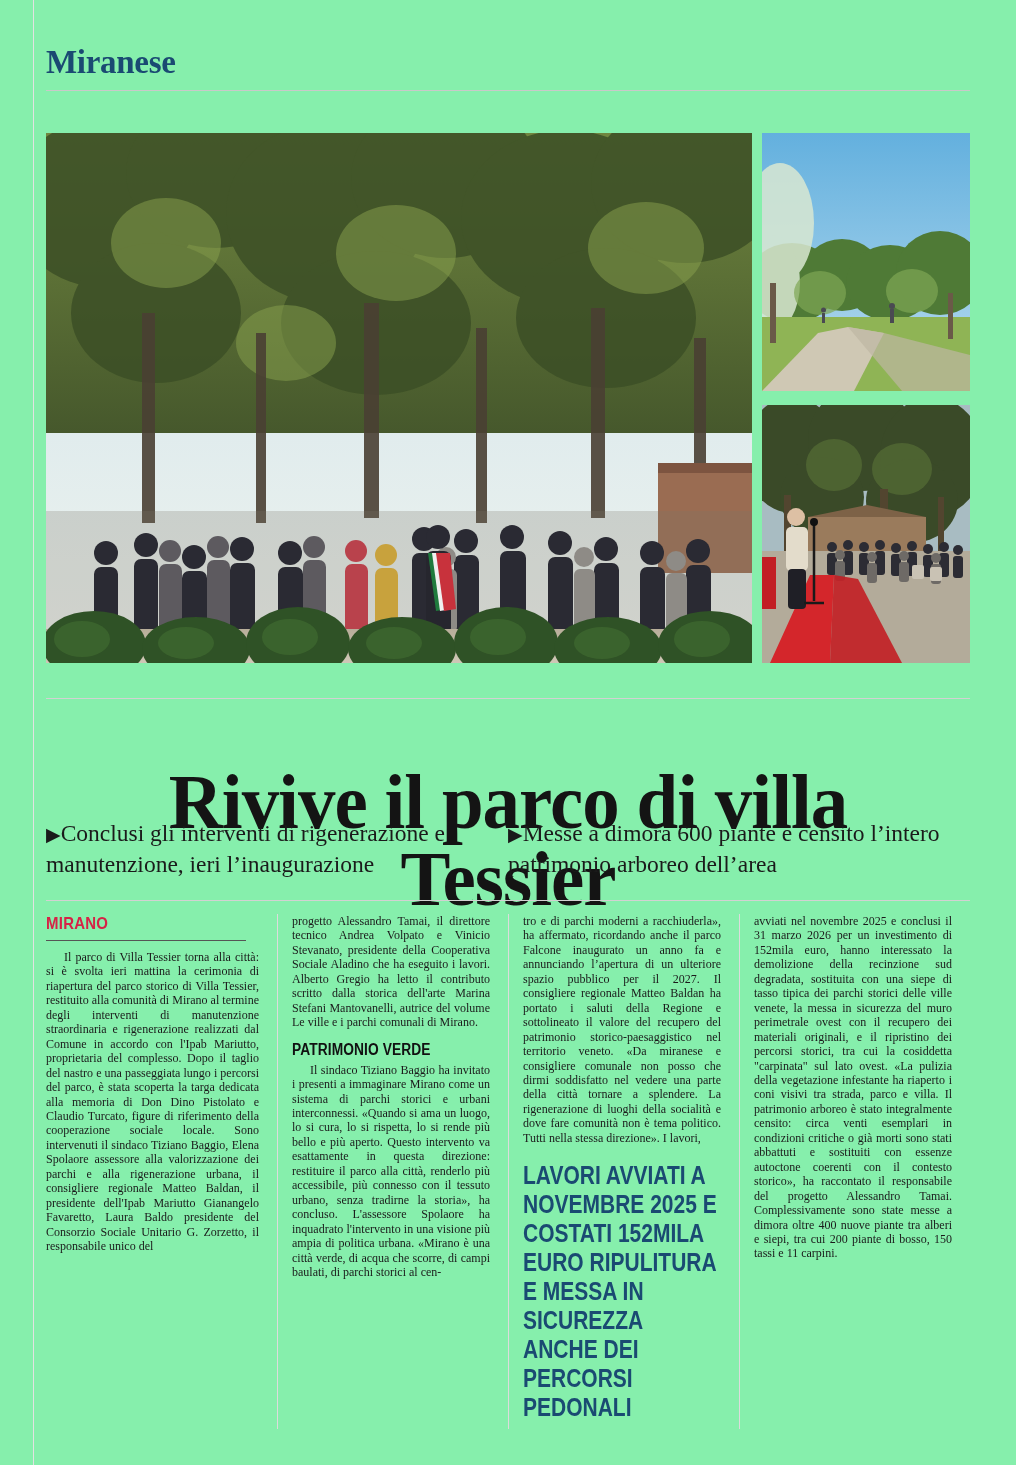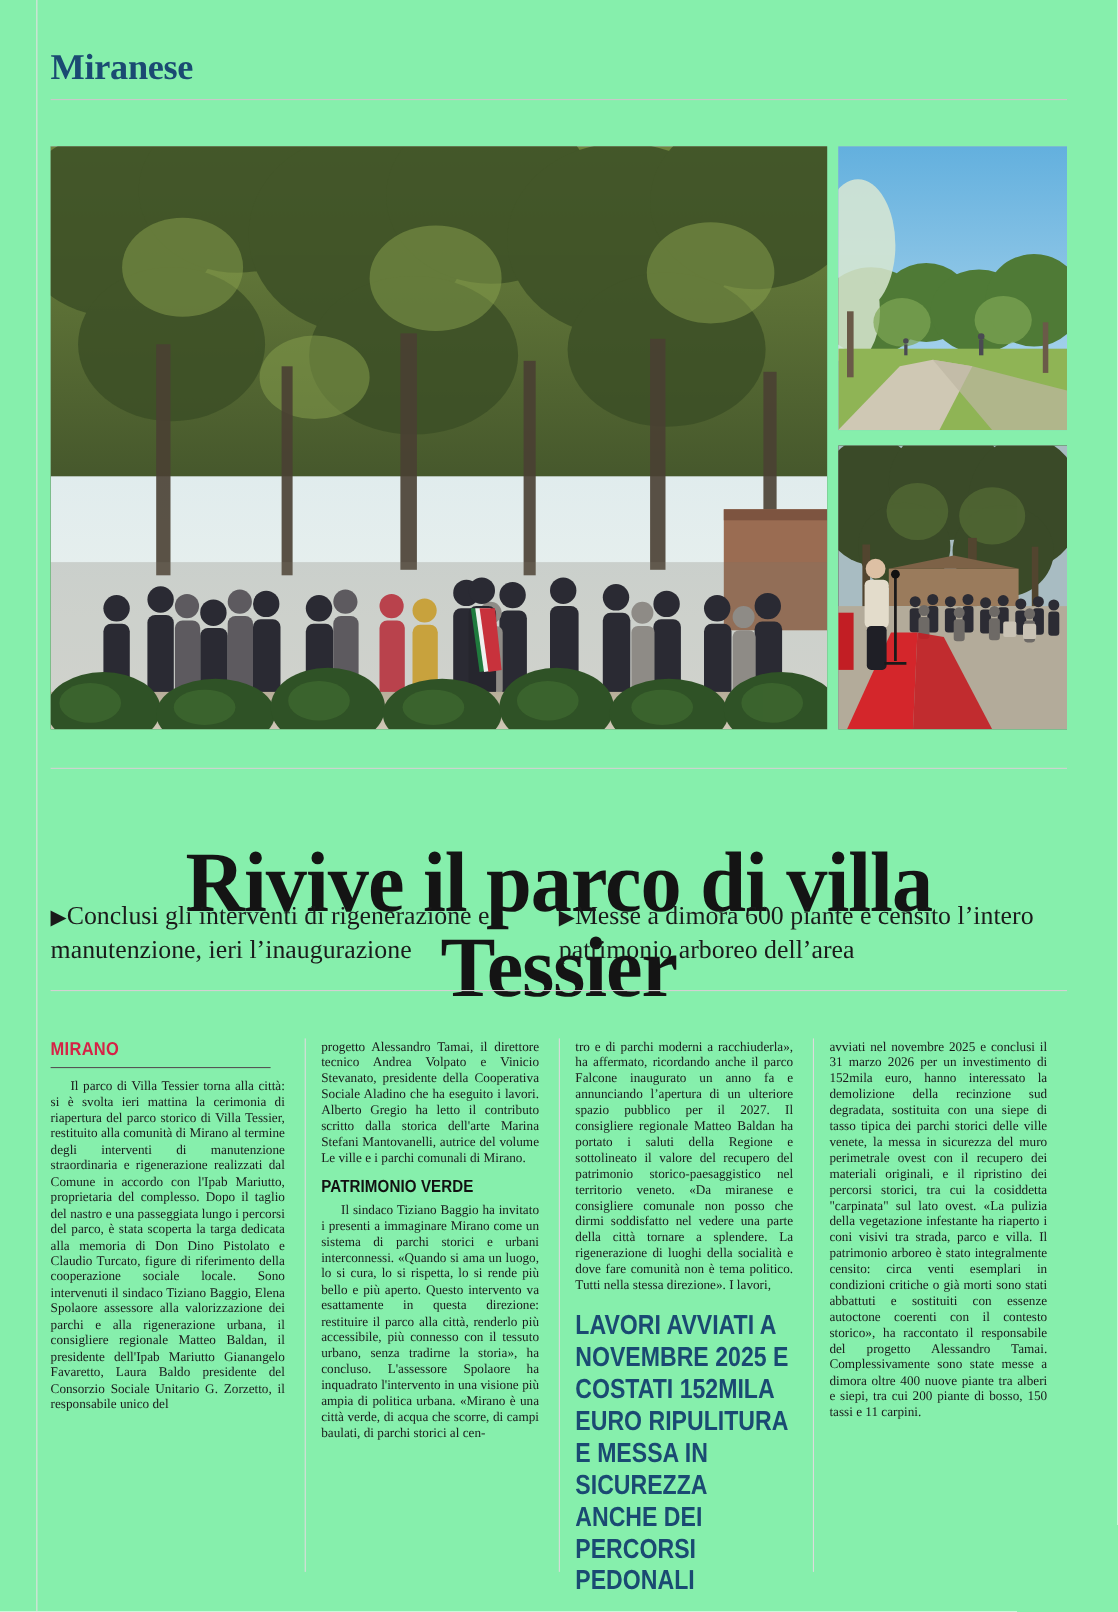--- a/index.html
+++ b/index.html
@@ -131,21 +131,20 @@
   .columns {
     position: absolute;
     left: 46px; top: 914px;
     width: 924px; height: 515px;
     display: flex;
   }
   .col {
     width: 231px;
     padding-right: 18px;
     position: relative;
-    margin-top: 30px;
   }
   .col + .col { border-left: 1px solid #dcdcdc; padding-left: 14px; }
   .col p {
     margin: 0;
     font-family: Liberation Serif, serif;
     font-size: 12px;
     line-height: 1.205;
     text-align: justify;
     color: #1a1a1a;
     hyphens: auto;

